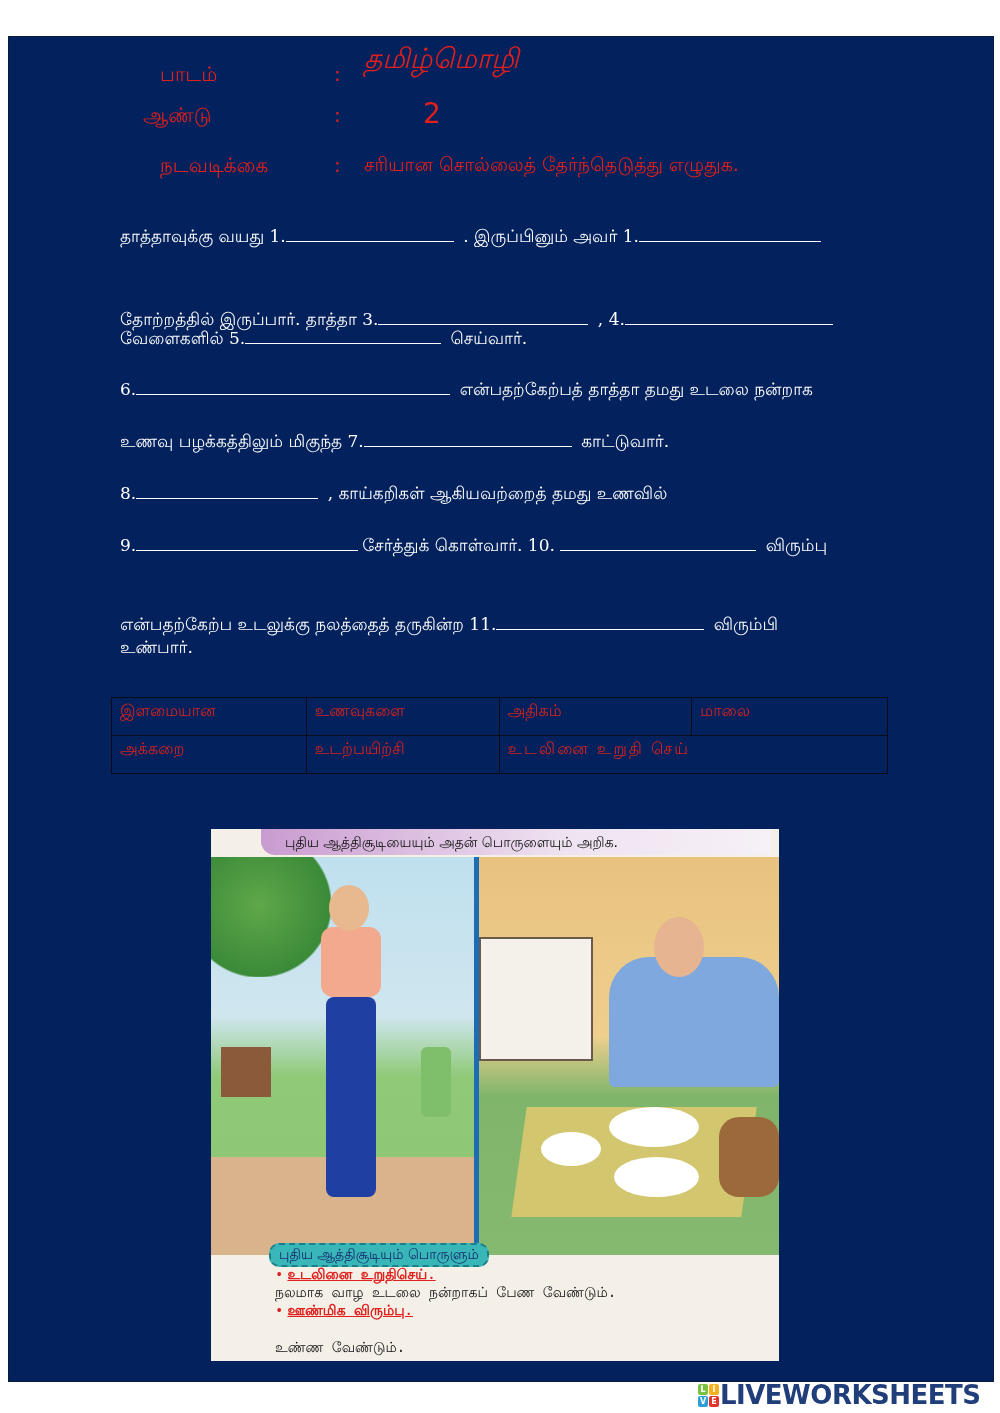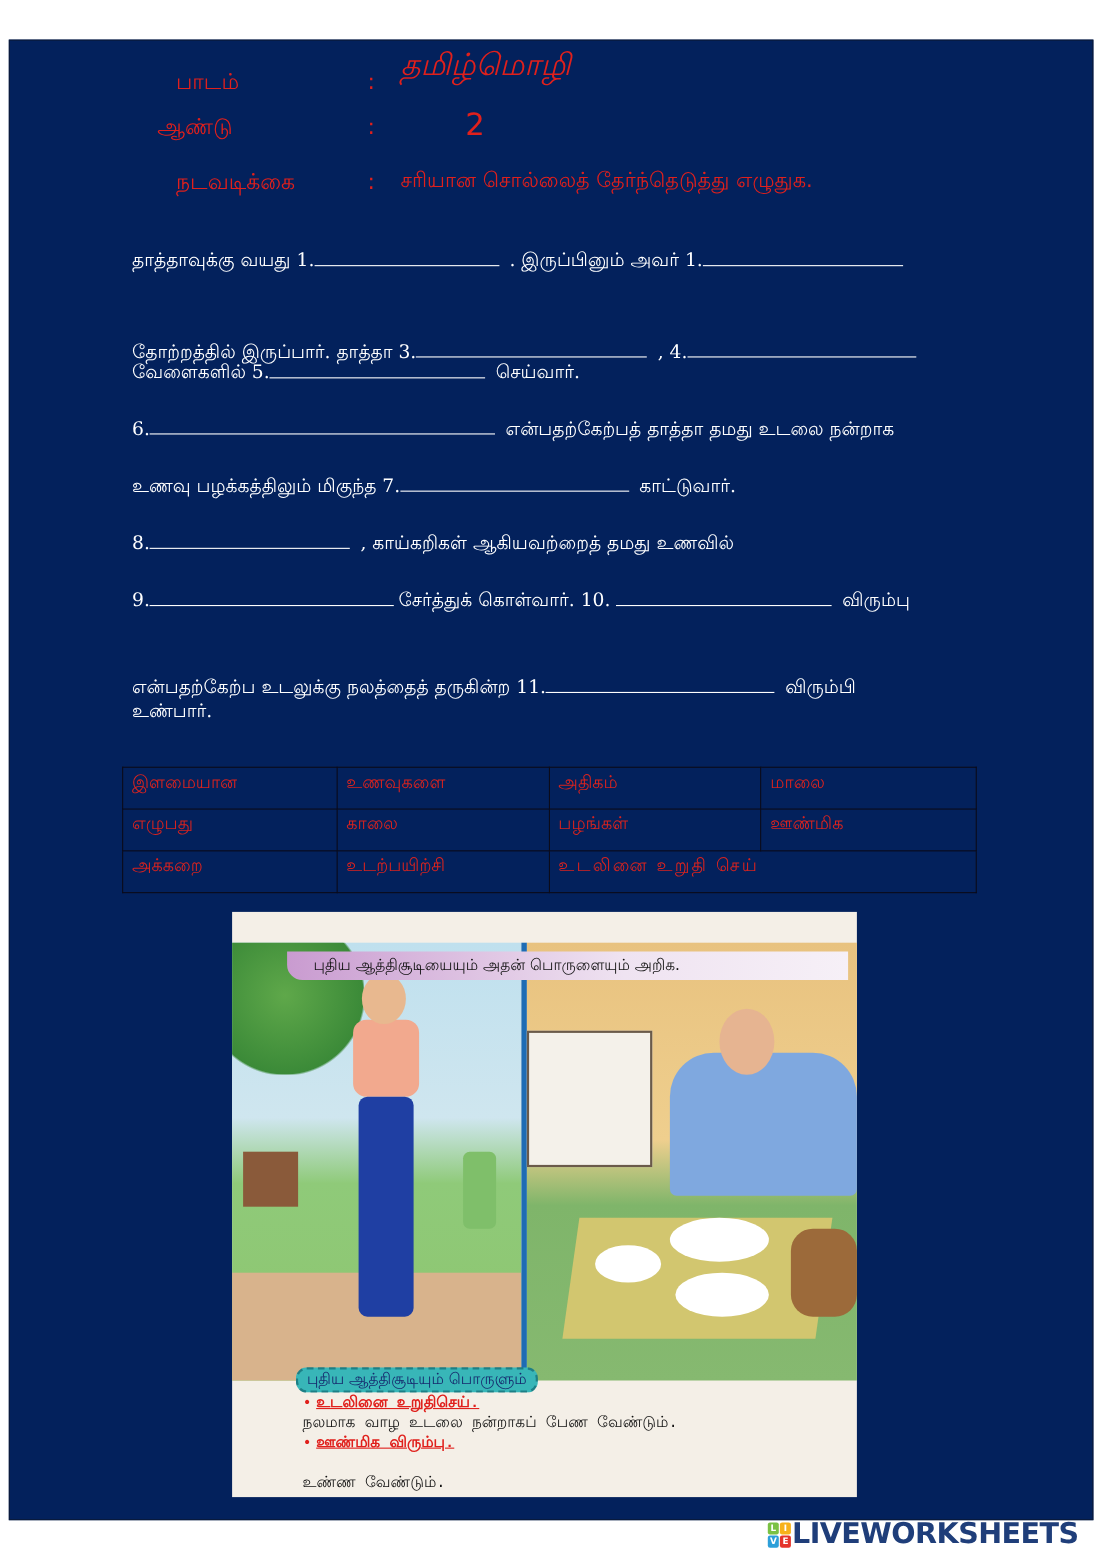--- a/index.html
+++ b/index.html
@@ -12,21 +12,21 @@
   .hdr-colon { font-size:20px; }
   .hdr-val { font-size:28px; }
   .hdr-val-sm { font-size:19px; }
   .line { position:absolute; left:120px; color:#ffffff; font-size:17px; white-space:nowrap; height:26px; line-height:26px; }
   .blank { display:inline-block; border-bottom:1.5px solid #ffffff; height:18px; vertical-align:baseline; margin:0 4px 0 0; }
   .wb { position:absolute; left:111px; top:697px; width:777px; border-collapse:collapse; }
   .wb td { border:1px solid #0b0b1a; color:#d8231f; font-family:"DejaVu Sans","Liberation Sans",sans-serif;
            font-size:16px; height:38px; vertical-align:top; padding:3px 8px 0 8px; box-sizing:border-box; }
   .illus { position:absolute; left:211px; top:829px; width:568px; height:532px; background:#f4efe7; overflow:hidden; }
   .illus-title { position:absolute; left:50px; top:0; height:26px; width:510px; background:linear-gradient(90deg,#c99bd0,#efe3f1 60%,#f6f0f7);
-                 border-radius:0 0 0 14px; font-family:"DejaVu Sans",sans-serif; font-size:14px; color:#111; line-height:26px; padding-left:24px; box-sizing:border-box;margin-top:36px; }
+                 border-radius:0 0 0 14px; font-family:"DejaVu Sans",sans-serif; font-size:14px; color:#111; line-height:26px; padding-left:24px; box-sizing:border-box; }
   .scene-left { position:absolute; left:0; top:28px; width:263px; height:398px; background:linear-gradient(#bfe0ee 0%,#cfe6ef 40%,#8fca79 55%,#8ec56f 100%); }
   .scene-right { position:absolute; left:268px; top:28px; width:300px; height:398px; background:linear-gradient(#e8c27f 0%,#efcf8e 45%,#7fb56a 60%,#86b970 100%); }
   .divider { position:absolute; left:263px; top:28px; width:5px; height:398px; background:#1e6cb4; }
   .box { position:absolute; left:58px; top:414px; width:470px; height:118px; }
   .box-tag { position:absolute; left:0; top:0; background:#38b6b8; border:2px dashed #1d7f86; border-radius:10px; font-family:"DejaVu Sans",sans-serif;
              font-size:14px; color:#162a6e; padding:1px 8px; }
   .box-text { position:absolute; left:6px; font-family:Liberation Mono, monospace; font-size:14px; color:#111; white-space:nowrap; }
   .box-red { color:#e0201c; font-weight:bold; text-decoration:underline; }
   .bullet { color:#e0201c; margin-right:4px; }
   .lw { position:absolute; left:698px; top:1380px; height:30px; display:flex; align-items:center; }
@@ -83,26 +83,20 @@
 
 <table class="wb">
   <tbody>
       <tr>
     <td style="width:195px">இளமையான</td>
     <td style="width:193px">உணவுகளை</td>
     <td style="width:193px">அதிகம்</td>
     <td style="width:196px">மாலை</td>
   </tr>
   <tr>
-    <td>எழுபது</td>
-    <td>காலை</td>
-    <td>பழங்கள்</td>
-    <td>ஊண்மிக</td>
-  </tr>
-  <tr>
     <td>அக்கறை</td>
     <td>உடற்பயிற்சி</td>
     <td colspan="2" style="letter-spacing:2px">உடலினை உறுதி செய்</td>
   </tr>
 </tbody>
   </table>
 
 <div class="illus">
   <div class="scene-left">
     <div class="shape" style="left:0;top:0;width:120px;height:120px;background:radial-gradient(circle at 40% 40%,#5fa84a,#3b8a38 70%,transparent 72%);"></div>

